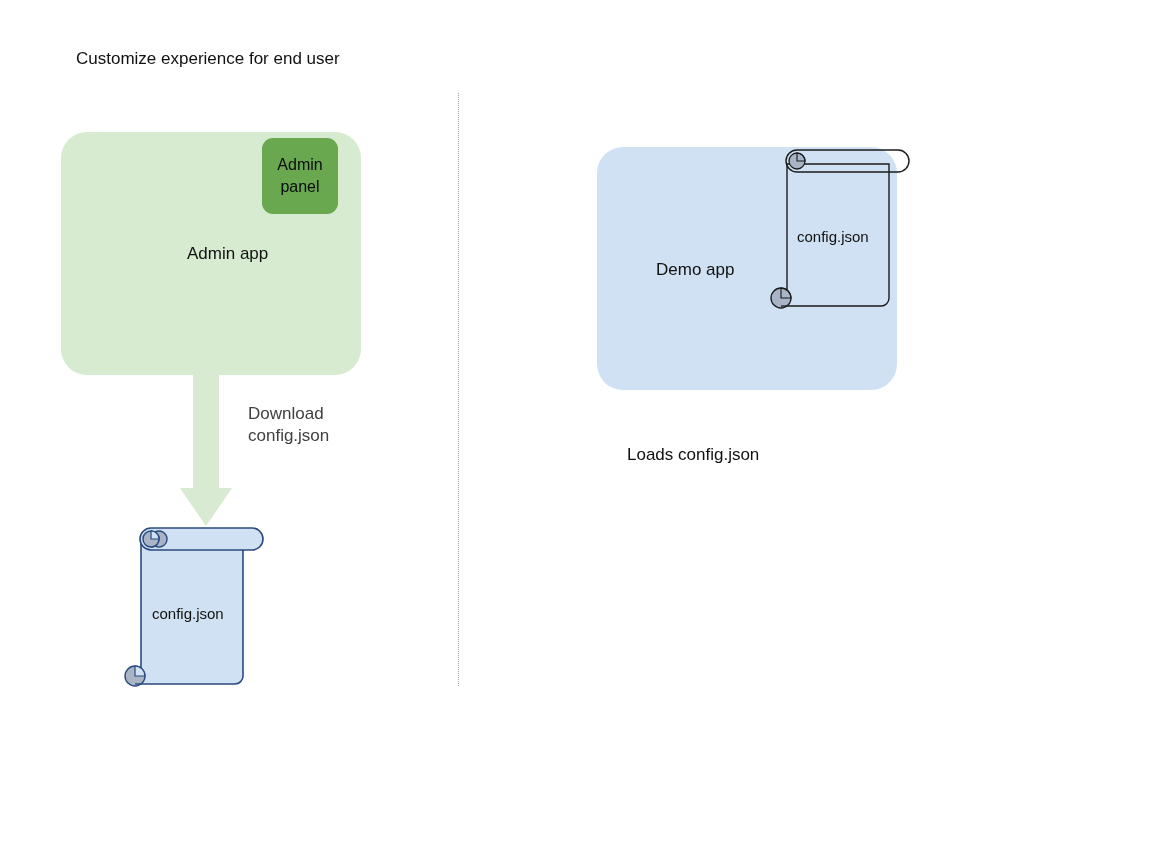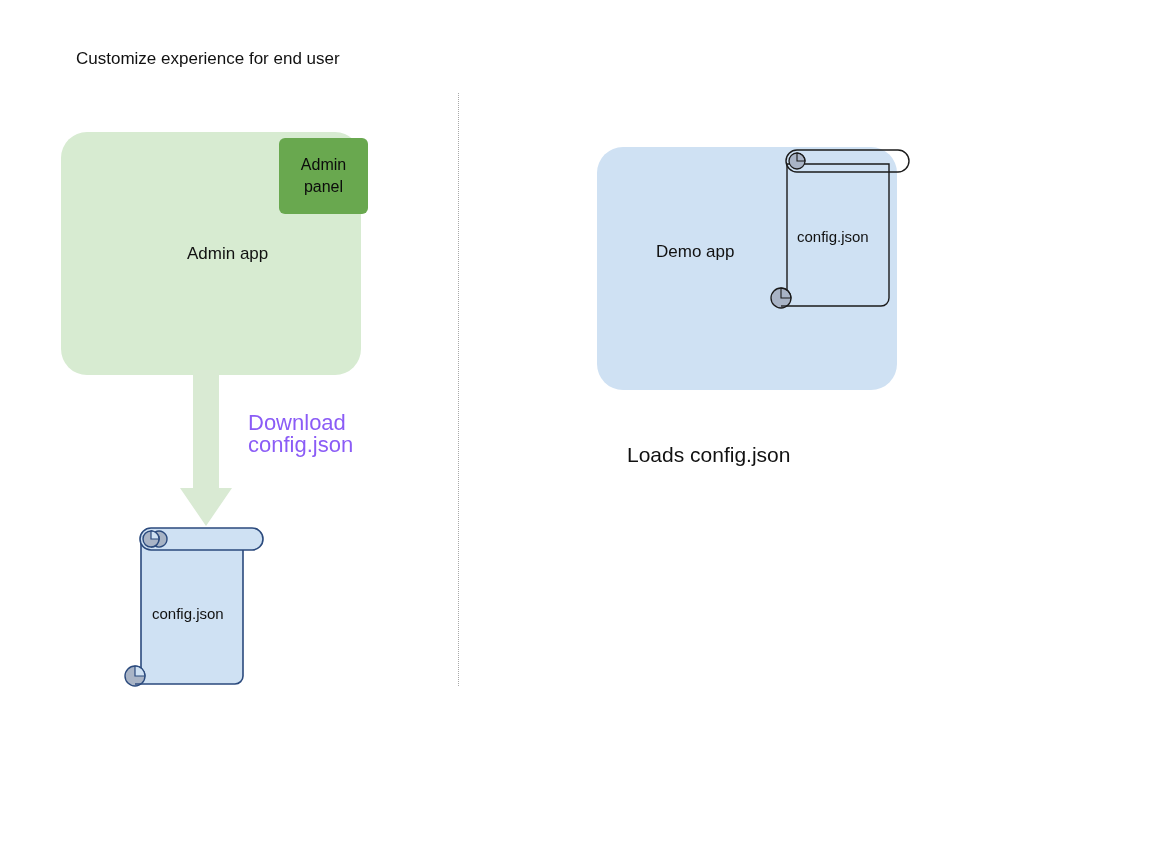--- a/index.html
+++ b/index.html
@@ -61,29 +61,29 @@
     background: #cfe1f3;
   }
   .app-label {
     position: absolute;
     font-size: 17px;
     line-height: 20px;
     color: #111111;
     white-space: nowrap;
   }
   #admin-app-label { left: 166px; top: 244px; margin-left: 21px; }
-  #demo-app-label  { left: 656px; top: 242px; }
+  #demo-app-label  { left: 656px; top: 260px; }
 
   
   #admin-panel-chip {
     position: absolute;
-    left: 279px; top: 138px;
-    width: 89px;  height: 76px;
+    left: 262px; top: 138px;
+    width: 76px;  height: 76px;
     background: #69a84f;
-    border-radius: 6px;
+    border-radius: 11px;
     display: flex;
     align-items: center;
     justify-content: center;
   }
   #admin-panel-chip .chip-text {
     font-size: 16px;
     line-height: 22px;
     text-align: center;
     color: #0b0b0b;
     white-space: pre-line;
@@ -95,39 +95,39 @@
     left: 176px;
     top: 370px;
     width: 60px;
     height: 158px;
   }
 
   
   #download-caption {
     position: absolute;
     left: 248px;
-    top: 412px;
-    font-size: 22px;
+    top: 403px;
+    font-size: 17px;
     line-height: 22px;
-    color: #8b5cf6;
+    color: #404040;
     white-space: pre-line;
   }
 
   
   .scroll-doc {
     position: absolute;
   }
   #scroll-left  { left: 118px; top: 524px; width: 150px; height: 168px; }
   #scroll-right { left: 764px; top: 146px; width: 150px; height: 168px; }
 
   #loads-config-caption {
     position: absolute;
     left: 627px;
     top: 444px;
-    font-size: 21px;
+    font-size: 17px;
     line-height: 22px;
     color: #111111;
     white-space: nowrap;
   }
 
   .scroll-label {
     position: absolute;
     font-size: 15px;
     line-height: 18px;
     color: #111111;

